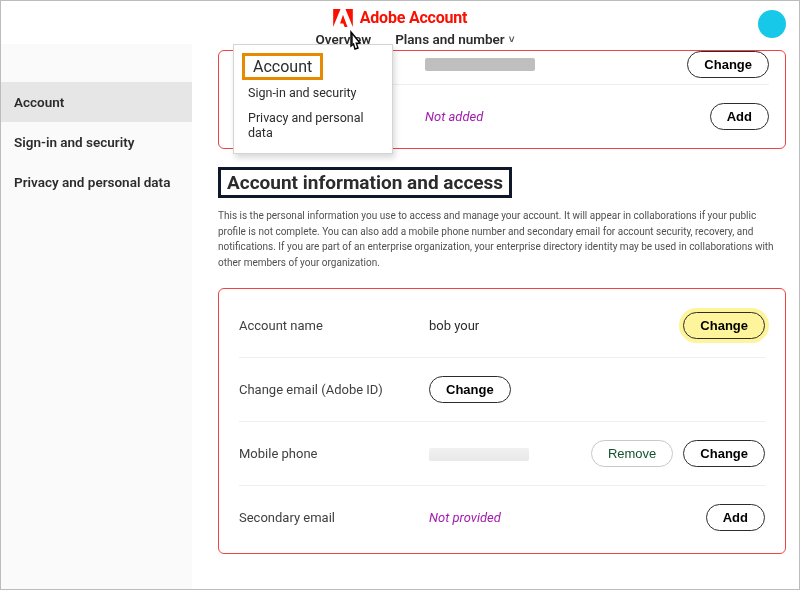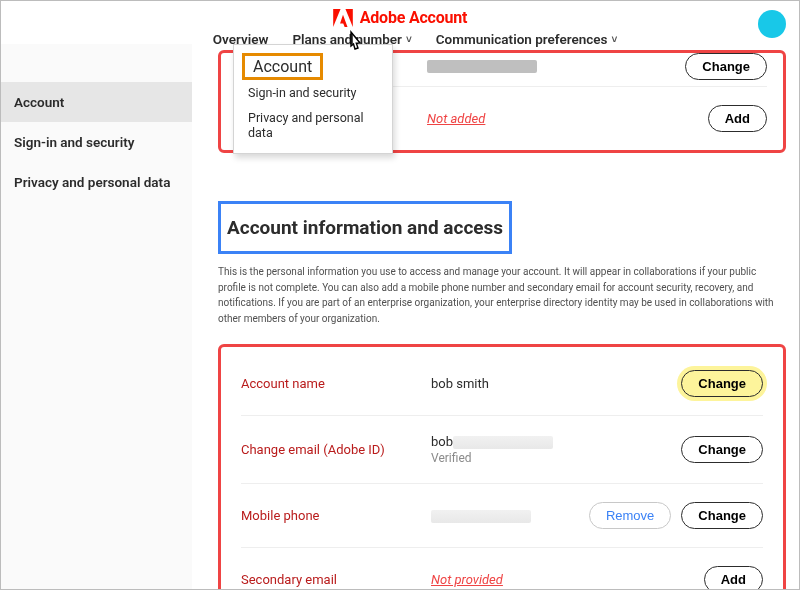--- a/index.html
+++ b/index.html
@@ -114,85 +114,84 @@
     .side-item.active {
       background: #e6e6e6;
     }
     .main {
       flex: 1;
       padding: 6px 14px 0 26px;
       background: #fff;
       overflow: hidden;
     }
     .card {
-      border: 3px solid #ef4444;
+      border: 1px solid #ef4444;
       border-radius: 6px;
       background: #fff;
       margin-bottom: 18px;
     }
     .top-card {
       padding: 0 16px;
     }
     .row {
       display: flex;
       align-items: center;
       padding: 18px 0;
       min-height: 64px;
     }
     .row + .row { border-top: 1px solid #eee; }
     .row-label {
       width: 190px;
       font-size: 13px;
-      color: #b91c1c;
+      color: #404040;
       flex-shrink: 0;
     }
     .row-value {
       flex: 1;
       font-size: 13px;
       color: #2c2c2c;
     }
-    .value-muted { color: #ef4444; font-style: italic; text-decoration: underline; }
+    .value-muted { color: #a21caf; font-style: italic; }
     .value-sub { color: #8a8a8a; font-size: 12px; margin-top: 2px; }
     .row-actions {
       display: flex;
       gap: 10px;
       align-items: flex-end;
     }
     .btn {
       border: 1.6px solid #2c2c2c;
       border-radius: 16px;
       background: #fff;
       font-size: 13px;
       font-weight: 600;
       padding: 5px 16px;
       cursor: pointer;
     }
     .btn-light {
       border: 1.6px solid #c8c8c8;
-      color: #3b82f6;
+      color: #14532d;
       font-weight: 500;
     }
     .btn-hl {
       background: #fdf49b;
       box-shadow: 0 0 0 4px #fdf49b;
     }
     .redacted {
       display: inline-block;
       width: 100px;
       height: 13px;
       background: linear-gradient(#f1f1f1,#e8e8e8);
       border-radius: 2px;
       vertical-align: middle;
     }
     .section-title-wrap {
       display: inline-block;
-      border: 3px solid #3b82f6;
-      padding: 12px 6px;
+      border: 3px solid #0f172a;
+      padding: 1px 6px;
       margin-bottom: 10px;
-      margin-top: 30px;
     }
     .section-title {
       font-size: 19px;
       font-weight: 700;
       color: #2c2c2c;
     }
     .section-desc {
       font-size: 10px;
       color: #505050;
       line-height: 1.55;
@@ -225,24 +224,20 @@
       <path d="M12 7 L17.5 22 L14 22 L12.3 17.6 L8.4 17.6 Z" fill="#fa0f00"></path>
     </svg>
     <span class="brand-text">Adobe Account</span>
   </div>
   <div class="top-nav">
     <span class="nav-item">Overview</span>
     <span class="nav-item">
       <span>Plans and number</span>
       <span class="chev">˅</span>
     </span>
-    <span class="nav-item">
-      <span>Communication preferences</span>
-      <span class="chev">˅</span>
-    </span>
   </div>
   <div class="avatar"></div>
 </div>
 
 <svg class="cursor-icon" viewBox="0 0 24 28">
   <path d="M7 2 L7 16 L9.5 14 L11 19 L14 18 L12.3 13.2 L16 13 Z" fill="#fff" stroke="#000" stroke-width="1.4"></path>
   <path d="M8 3 L8 14" stroke="#000" stroke-width="1.4" fill="none"></path>
 </svg>
 
 <div class="dropdown">
@@ -277,31 +272,27 @@
     </div>
 
     <div class="section-title-wrap">
       <div class="section-title">Account information and access</div>
     </div>
     <div class="section-desc">This is the personal information you use to access and manage your account. It will appear in collaborations if your public profile is not complete. You can also add a mobile phone number and secondary email for account security, recovery, and notifications. If you are part of an enterprise organization, your enterprise directory identity may be used in collaborations with other members of your organization.</div>
 
     <div class="card info-card">
       <div class="row">
         <div class="row-label">Account name</div>
-        <div class="row-value">bob smith</div>
+        <div class="row-value">bob your</div>
         <div class="row-actions">
           <button class="btn btn-hl">Change</button>
         </div>
       </div>
       <div class="row">
         <div class="row-label">Change email (Adobe ID)</div>
-        <div class="row-value">
-          <span>bob</span><span class="redacted"></span>
-          <div class="value-sub">Verified</div>
-        </div>
         <div class="row-actions">
           <button class="btn">Change</button>
         </div>
       </div>
       <div class="row">
         <div class="row-label">Mobile phone</div>
         <div class="row-value">
           <span class="redacted"></span>
         </div>
         <div class="row-actions">

